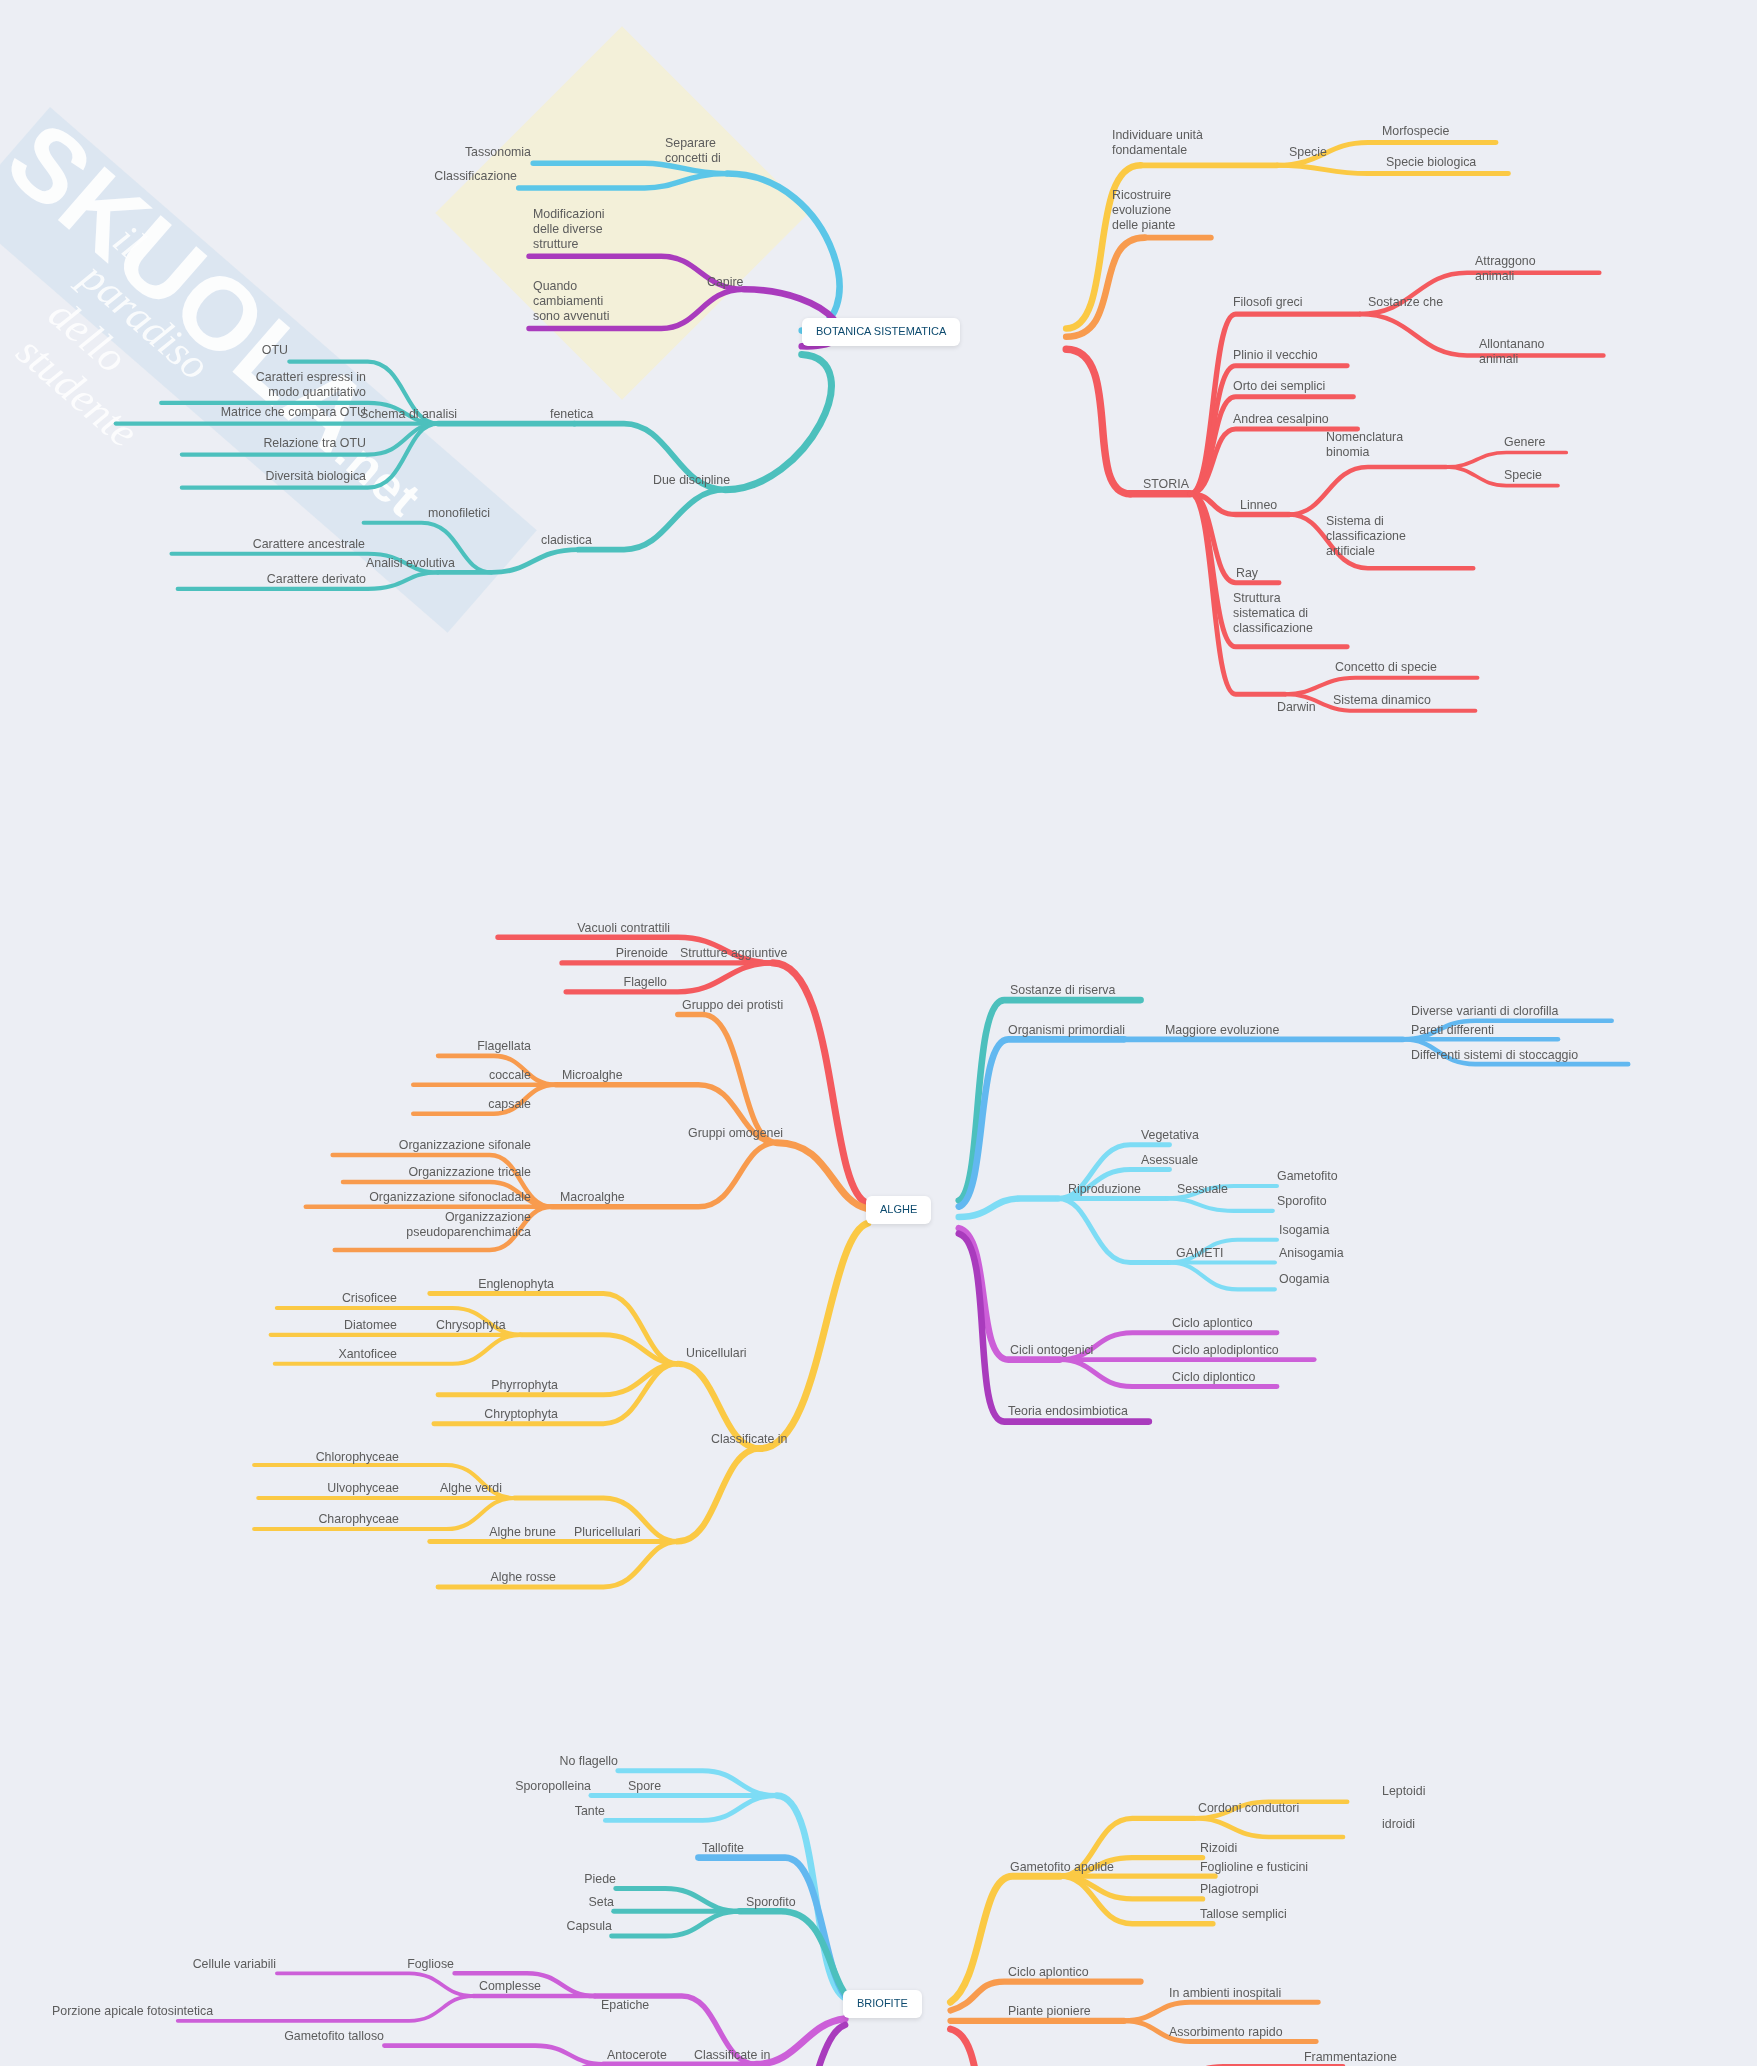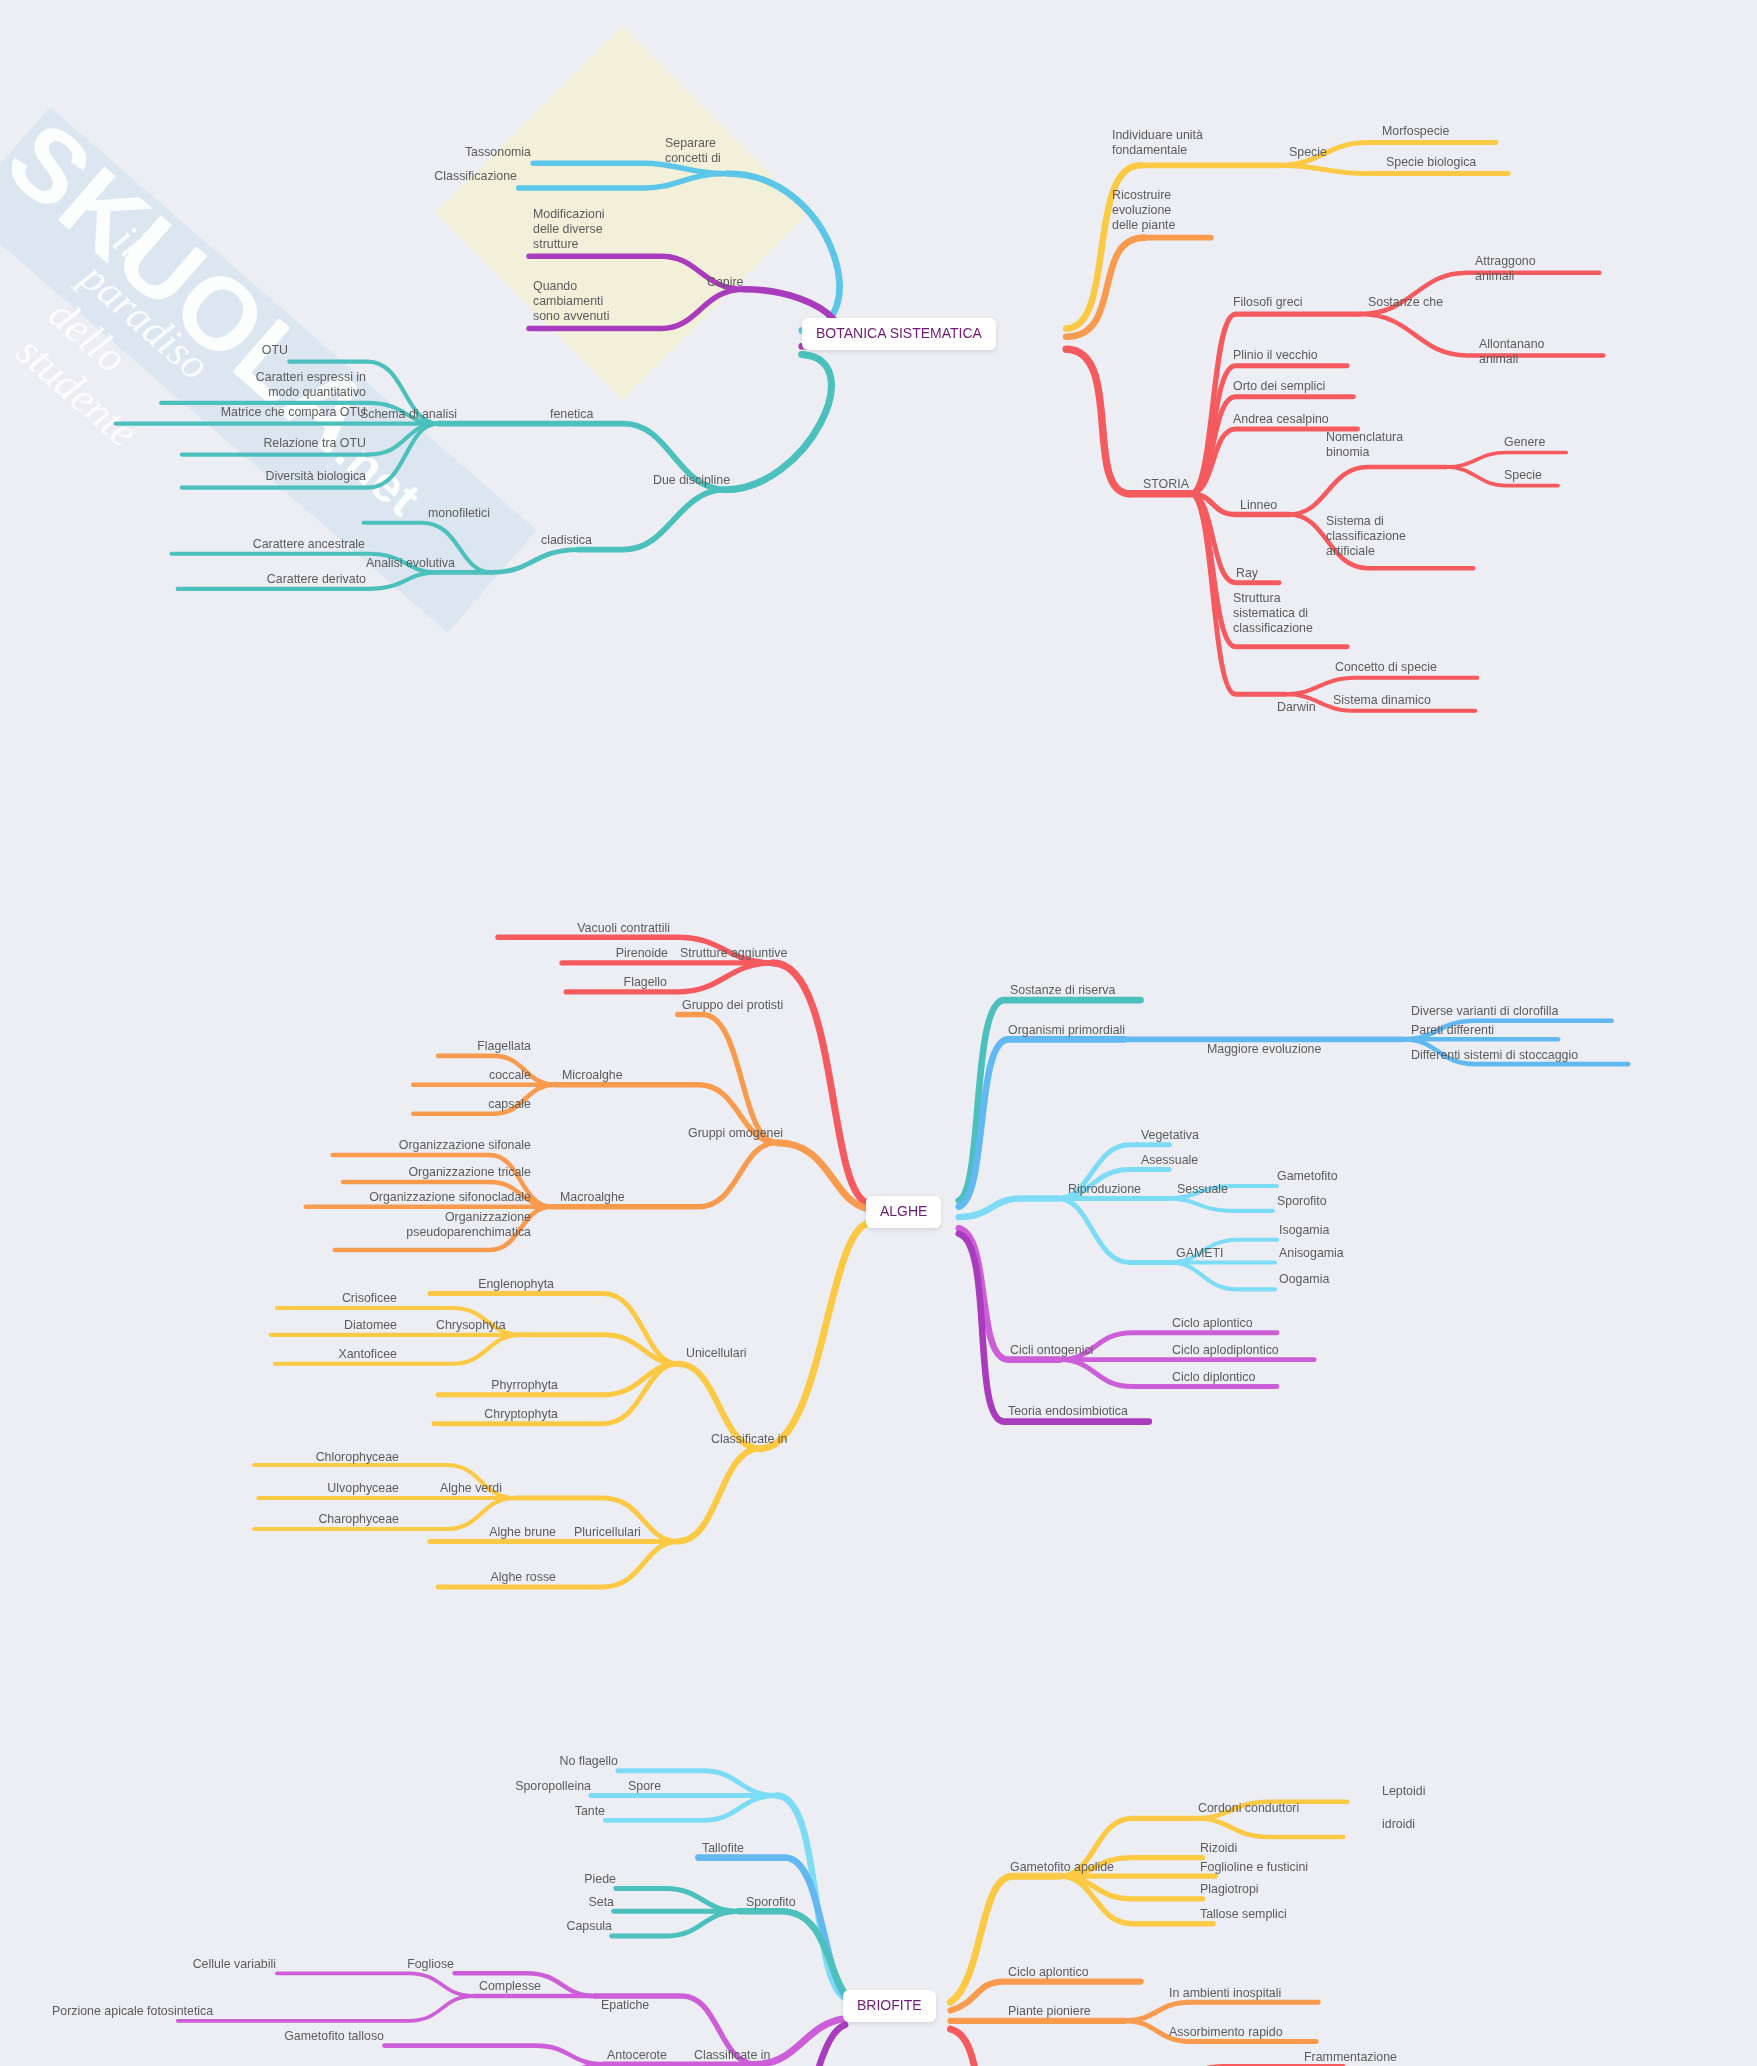--- a/index.html
+++ b/index.html
@@ -1,20 +1,20 @@
 <!DOCTYPE html>
 <html style="font-size:6.6px"><head>
 <meta charset="utf-8">
 <style>
   html,body{margin:0;padding:0;background:#eceef4;}
   body{font-family:"Liberation Sans",sans-serif;color:#5a5a5a;}
   #page{position:relative;width:1758px;height:2382px;background:#eceef4;overflow:hidden;}
   svg.links{position:absolute;left:0;top:0;width:1758px;height:2382px;pointer-events:none;}
   .node{position:absolute;font-size:12.4px;line-height:1.22;color:#5c5c5c;white-space:pre;}
-  .node.center{background:#fff;border-radius:5.8px;padding:7.4px 14px;font-size:14px;color:#701a75;
+  .node.center{background:#fff;border-radius:5.8px;padding:7.4px 14px;font-size:11px;color:#0c4a6e;
     box-shadow:0 1.2px 4.1px rgba(0,0,0,.10);white-space:nowrap;}
   .node.r{text-align:right;}
   .node.l{text-align:left;}
   .highlight-box{position:absolute;background:#f5f0d4;opacity:.85;transform:rotate(-45deg);}
   
   .wm{position:absolute;pointer-events:none;user-select:none;}
   .wm-band{position:absolute;left:50px;top:107px;width:645px;height:136px;
      background:#cfe0ee;opacity:.55;transform:rotate(41deg);transform-origin:left top;}
   .wm-text{position:absolute;left:62px;top:99px;transform:rotate(41deg);transform-origin:left top;
      font-size:103px;font-weight:bold;color:#ffffff;opacity:.92;letter-spacing:0.8px;
@@ -331,21 +331,21 @@
   <div class="node r" style="left:252px;top:1450px;width:147px;">Chlorophyceae</div>
   <div class="node r" style="left:252px;top:1481px;width:147px;">Ulvophyceae</div>
   <div class="node r" style="left:252px;top:1512px;width:147px;">Charophyceae</div>
   <div class="node l" style="left:440px;top:1481px;">Alghe verdi</div>
   <div class="node l" style="left:574px;top:1525px;">Pluricellulari</div>
   <div class="node r" style="left:428px;top:1525px;width:128px;">Alghe brune</div>
   <div class="node r" style="left:432px;top:1570px;width:124px;">Alghe rosse</div>
 
   <div class="node l" style="left:1010px;top:983px;">Sostanze di riserva</div>
   <div class="node l" style="left:1008px;top:1023px;">Organismi primordiali</div>
-  <div class="node l" style="left:1207px;top:1023px;margin-top:19px;">Maggiore evoluzione</div>
+  <div class="node l" style="left:1165px;top:1023px;">Maggiore evoluzione</div>
   <div class="node l" style="left:1411px;top:1004px;">Diverse varianti di clorofilla</div>
   <div class="node l" style="left:1411px;top:1023px;">Pareti differenti</div>
   <div class="node l" style="left:1411px;top:1048px;">Differenti sistemi di stoccaggio</div>
 
   <div class="node l" style="left:1141px;top:1128px;">Vegetativa</div>
   <div class="node l" style="left:1141px;top:1153px;">Asessuale</div>
   <div class="node l" style="left:1068px;top:1182px;">Riproduzione</div>
   <div class="node l" style="left:1177px;top:1182px;">Sessuale</div>
   <div class="node l" style="left:1277px;top:1169px;">Gametofito</div>
   <div class="node l" style="left:1277px;top:1194px;">Sporofito</div>

